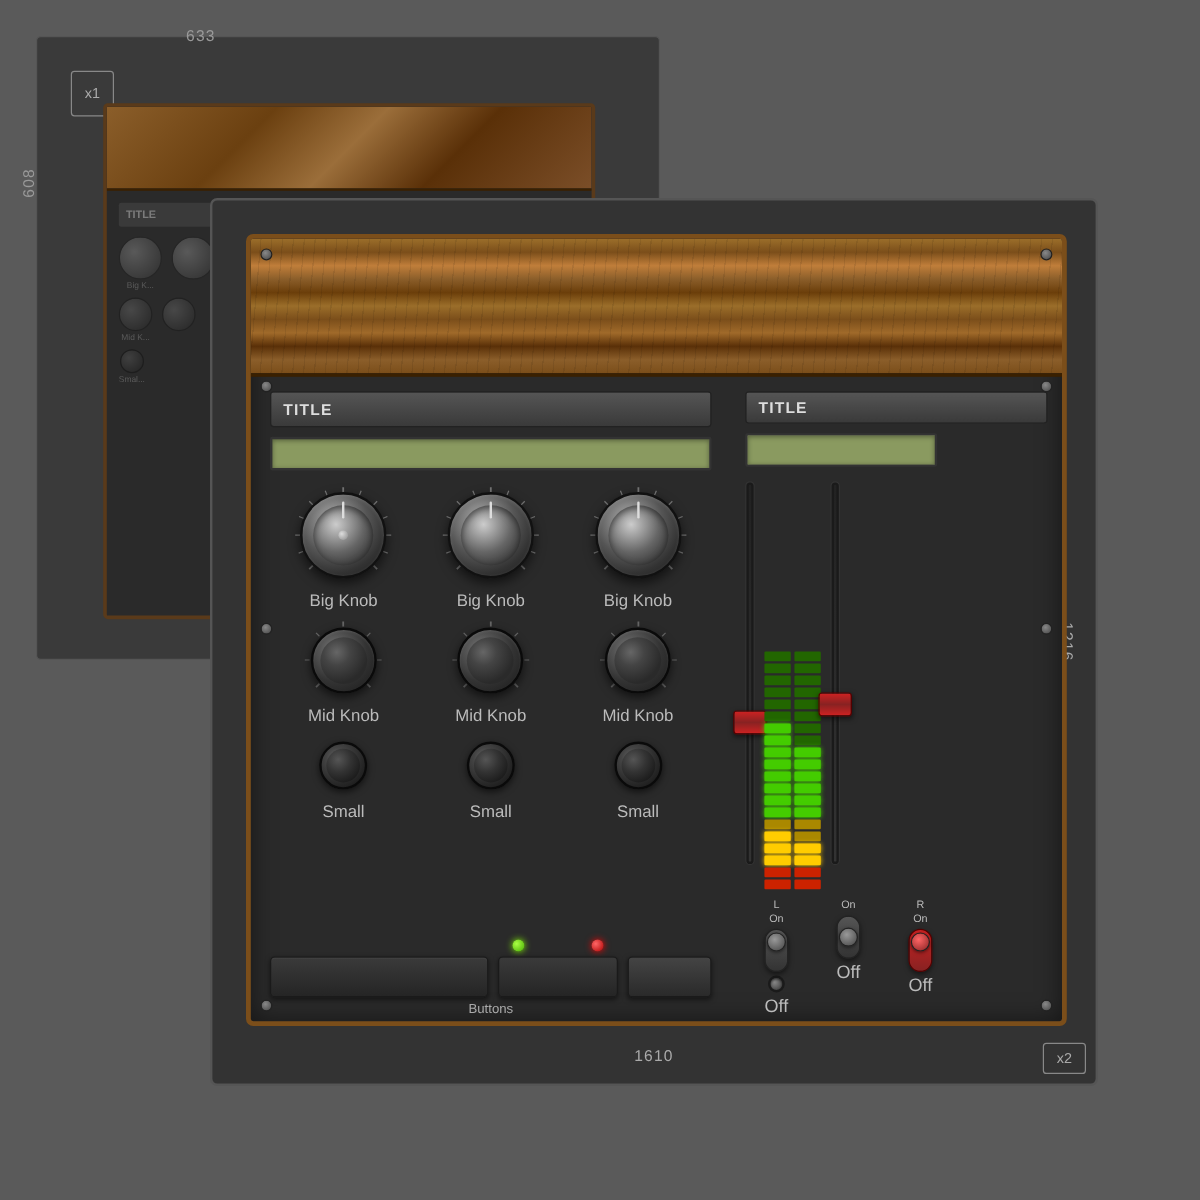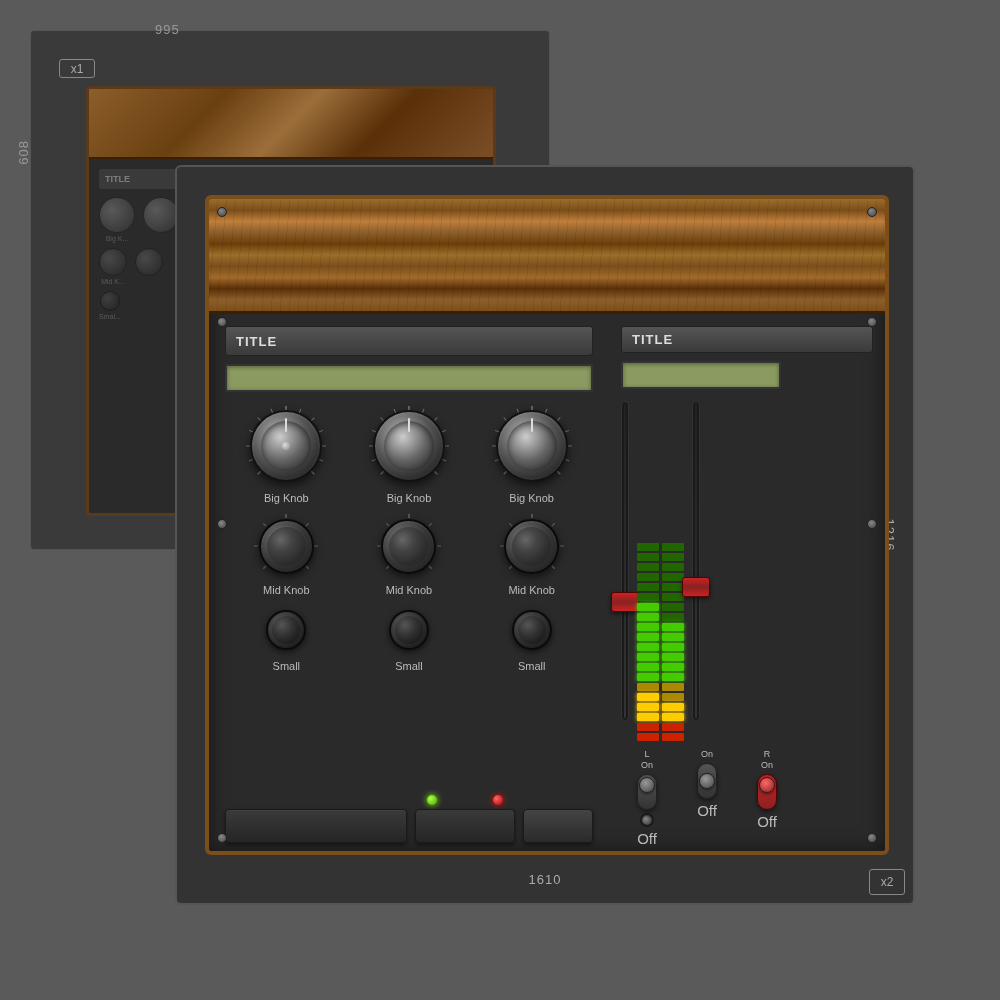--- a/index.html
+++ b/index.html
@@ -16,21 +16,21 @@
       position: absolute;
       top: 30px; left: 30px;
       width: 520px; height: 520px;
       background: #3a3a3a;
       border: 1px solid #555;
       border-radius: 4px;
     }
     .badge-x1 {
       position: absolute;
       top: 28px; left: 28px;
-      width: 36px; height: 19px;
+      width: 36px; height: 38px;
       border: 1.5px solid #888;
       border-radius: 3px;
       color: #aaa; font-size: 12px;
       display: flex; align-items: center; justify-content: center;
     }
 
     
     .panel-back-inner {
       position: absolute;
       top: 55px; left: 55px;
@@ -202,21 +202,21 @@
     }
     .knob-group {
       display: flex;
       flex-direction: column;
       align-items: center;
       gap: 4px;
       width: 110px;
     }
     .knob-label {
       color: #bbb;
-      font-size: 11px;
+      font-size: 14px;
       text-align: center;
     }
     .big-knob-body {
       width: 72px; height: 72px;
       border-radius: 50%;
       background: radial-gradient(circle at 38% 32%, #aaa 0%, #888 20%, #555 45%, #333 70%, #1a1a1a 100%);
       border: 2px solid #111;
       position: relative;
       box-shadow: 0 4px 10px rgba(0,0,0,0.6), inset 0 1px 3px rgba(255,255,255,0.15);
     }
@@ -493,21 +493,21 @@
       <div class="back-knobs-row">
         <div class="back-knob-group">
             <div class="back-small-knob"></div>
             <span class="back-label">Smal...</span>
           </div>
       </div>
     </div>
   </div>
 </div>
 
-<div style="position:absolute;top:22px;left:155px;color:#999;font-size:13px;letter-spacing:1px;">995</div>
+<div style="position:absolute;top:22px;left:155px;color:#999;font-size:13px;letter-spacing:1px;">633</div>
 <div style="position:absolute;top:140px;left:16px;color:#999;font-size:13px;writing-mode:vertical-lr;transform:rotate(180deg);letter-spacing:1px;">608</div>
 
 <div class="panel-front">
 
   <div style="position:absolute;bottom:16px;left:50%;transform:translateX(-50%);color:#aaa;font-size:13px;letter-spacing:1px;">1610</div>
 
   <div style="position:absolute;right:16px;top:50%;transform:translateY(-50%);color:#aaa;font-size:13px;writing-mode:vertical-lr;letter-spacing:1px;">1216</div>
 
   <div class="badge-x2">x2</div>
 
@@ -707,20 +707,21 @@
           <div style="display:flex;gap:8px;align-items:center;justify-content:flex-end;margin-bottom:4px;padding-right:90px;">
             <div class="led-green"></div>
             <div style="width:40px;"></div>
             <div class="led-red"></div>
           </div>
           <div class="buttons-row">
             <div class="button-wide"></div>
             <div class="button-medium"></div>
             <div class="button-narrow"></div>
           </div>
+          <div class="buttons-label">Buttons</div>
         </div>
       </div>
 
       <div class="right-section">
 
         <div class="title-bar" style="margin-bottom:8px;">TITLE</div>
 
         <div class="right-lcd" style="margin-bottom:12px;"></div>
 
         <div class="fader-vu-area">

